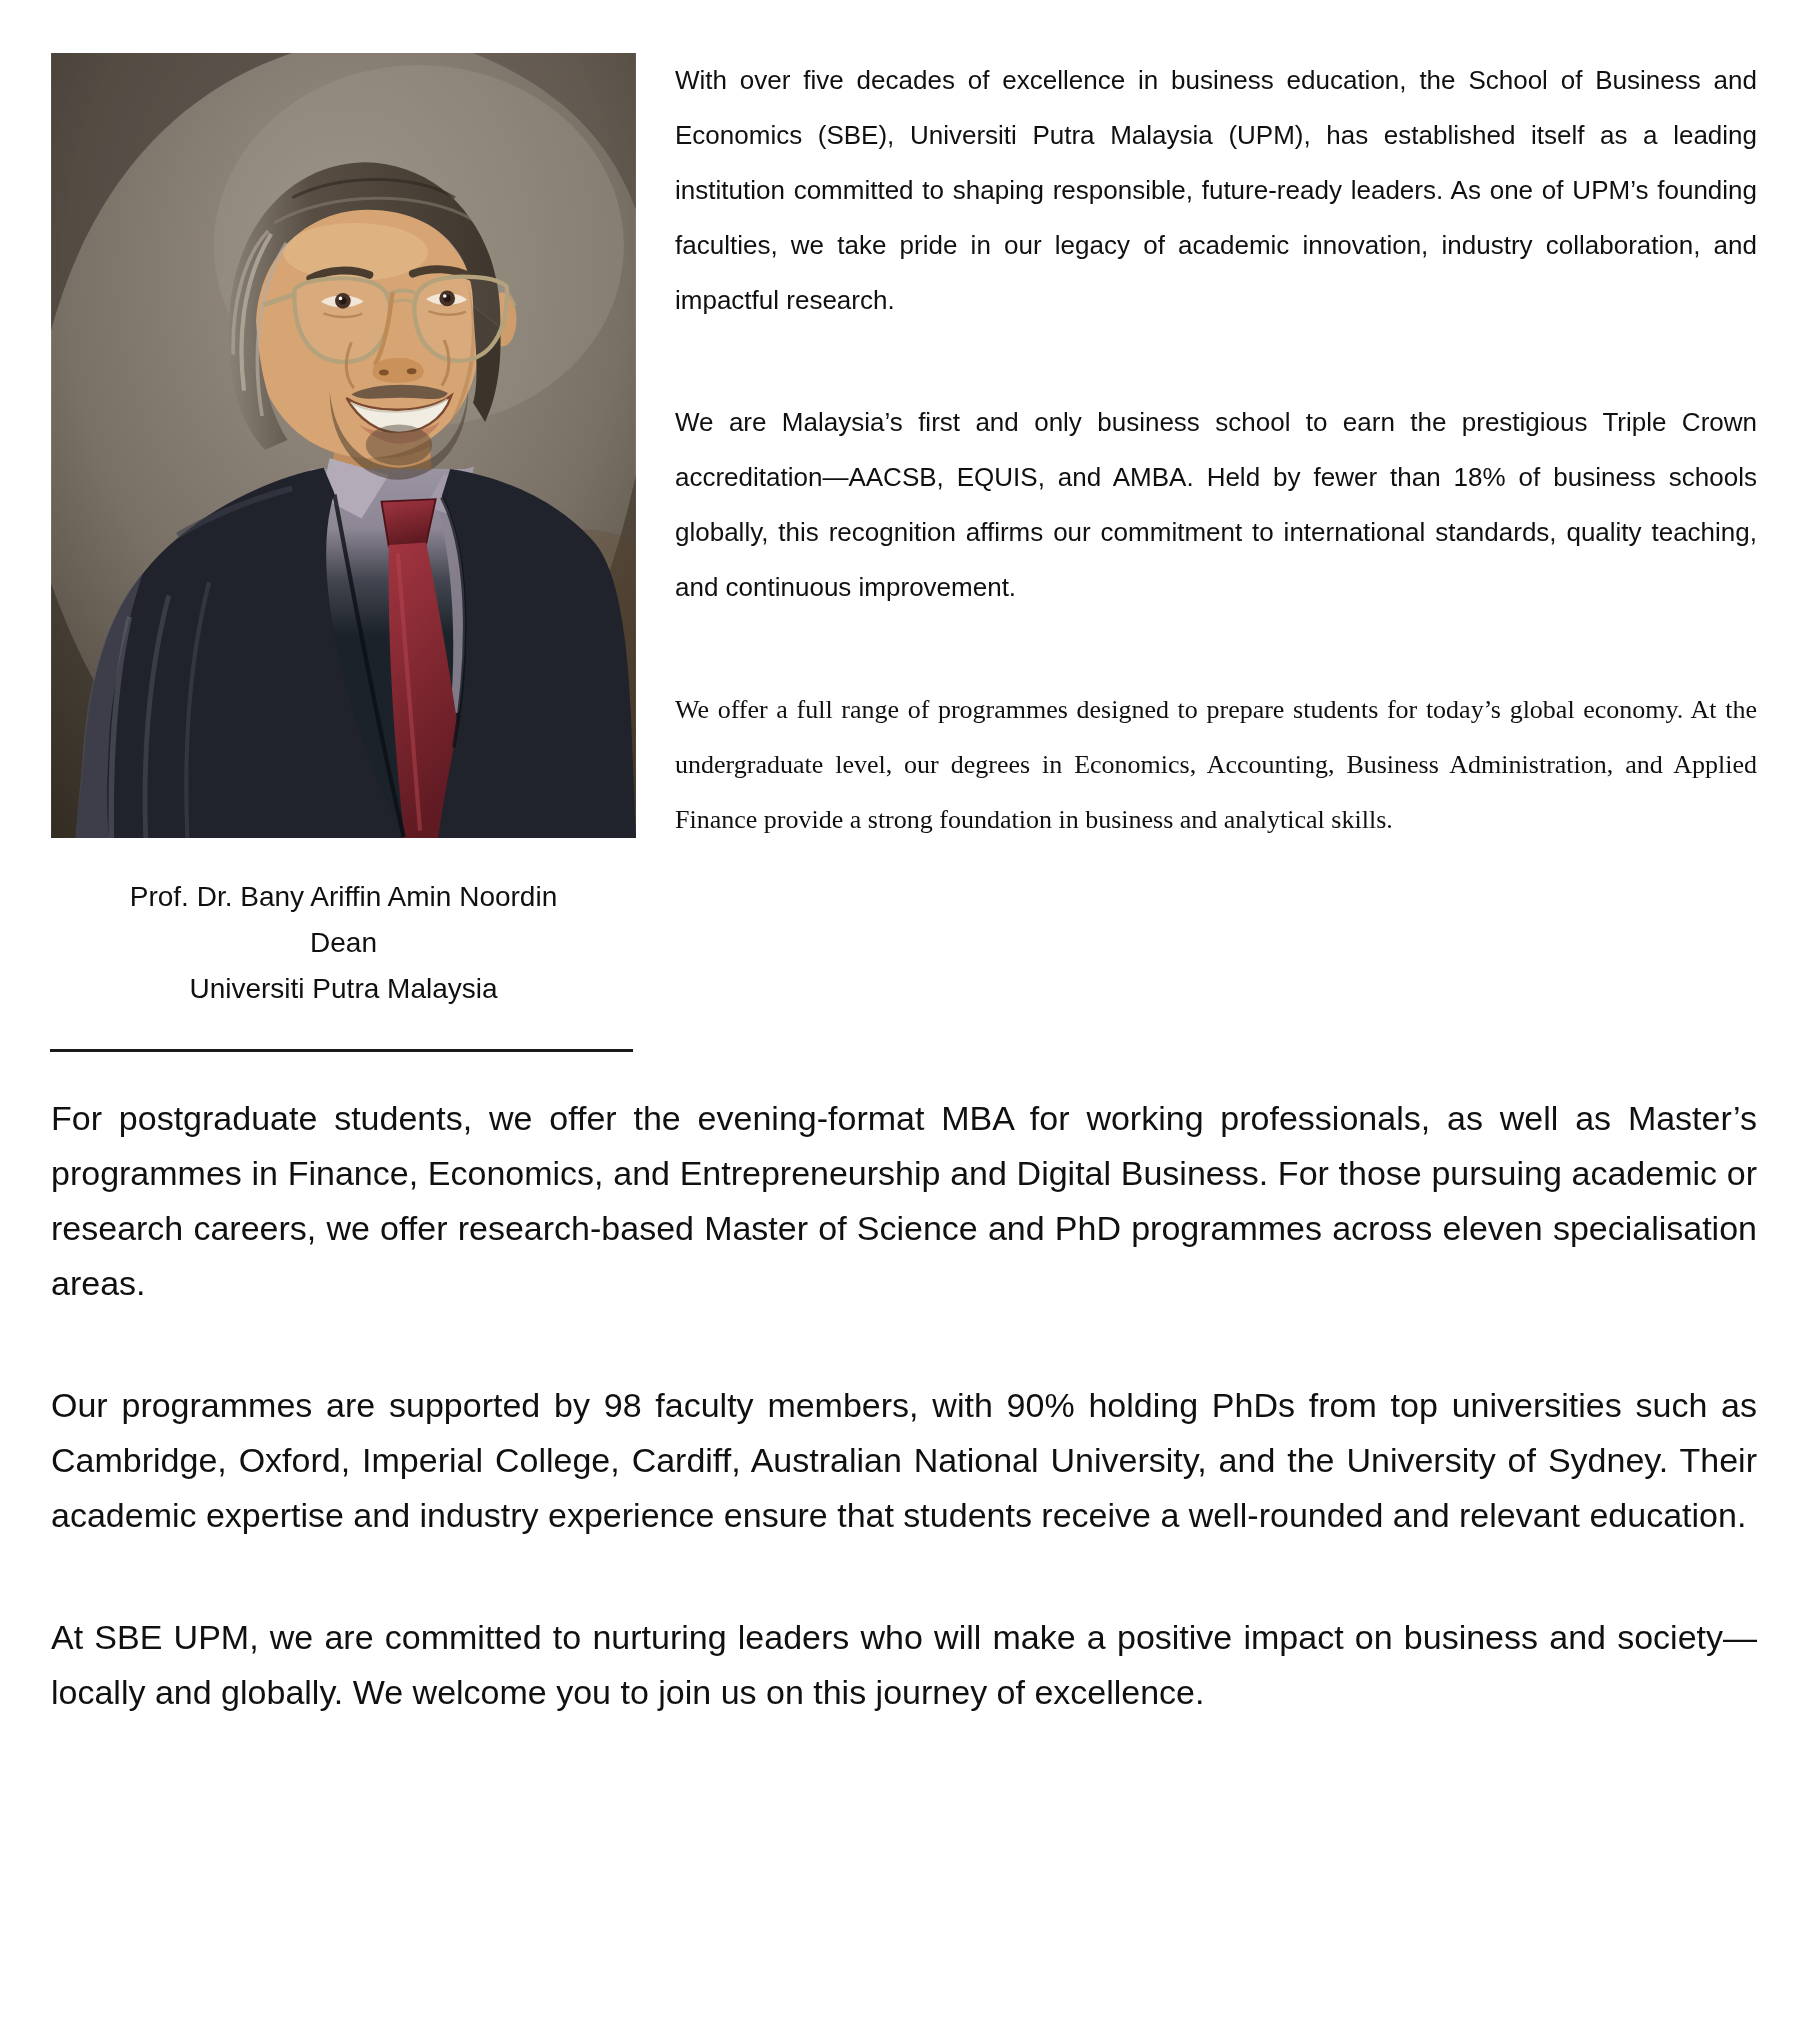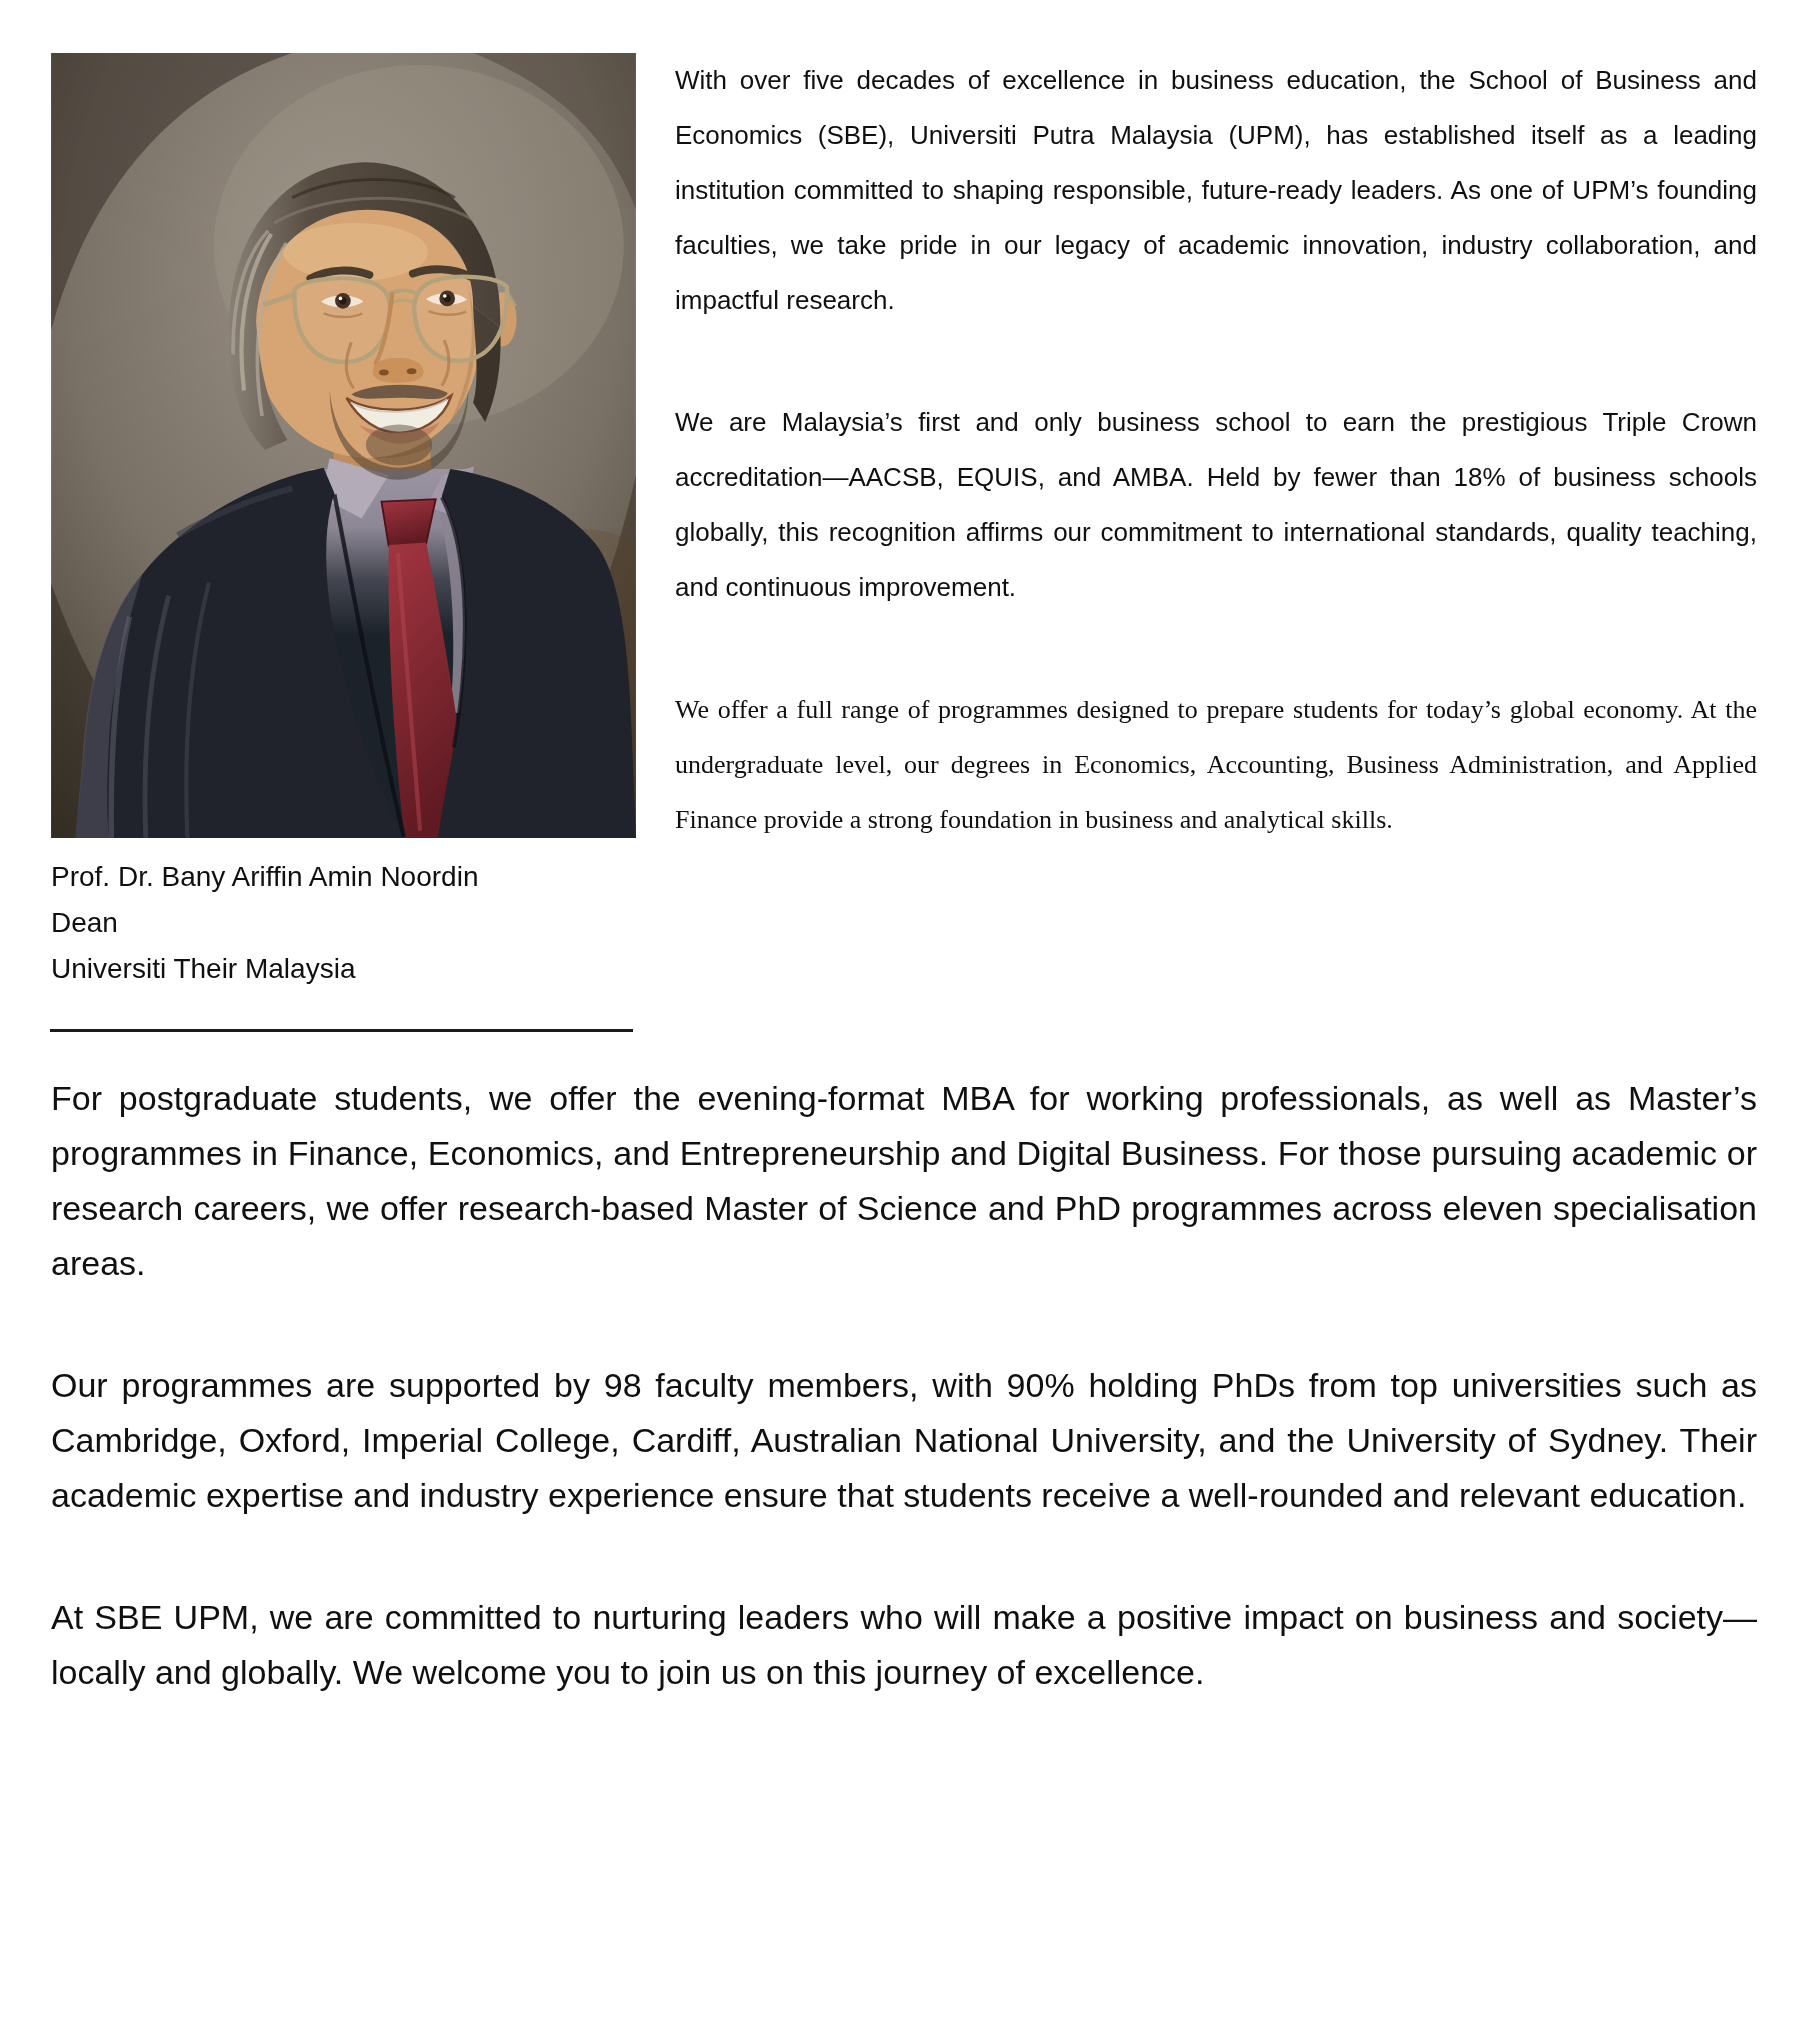--- a/index.html
+++ b/index.html
@@ -14,21 +14,21 @@
     margin:25px 36px 0 51px;
     font-size:95px;line-height:1.12;font-weight:700;
     letter-spacing:1.2px;color:var(--heading,#0a0a0a);
     white-space:nowrap;
   }
   .columns{display:flex;margin:53px 36px 0 51px;gap:39px;align-items:flex-start;}
   .left-col{width:585px;flex:none;}
   .photo-frame{width:585px;height:785px;display:block;}
   figure{margin:0;padding:0;}
   figcaption{
-    margin-top:16px;
+    margin-top:36px;text-align:center;
     font-size:28px;line-height:46px;color:var(--text,#101010);
   }
   .caption-divider{
     margin-top:37px;margin-left:-1.2px;width:583px;height:3px;
     background:var(--divider,#1b1b1b);border:none;
   }
   .right-col{
     flex:1;font-size:26px;line-height:55px;text-align:justify;
   }
   .right-col p, .full-text p{margin:0 0 67px 0;}
@@ -191,21 +191,21 @@
 
           <g>
             <path d="M462 560 C470 640 515 685 577 688 C640 684 685 638 692 556 C692 650 640 705 577 708 C515 706 462 652 462 560 Z" fill="var(--facial-hair,#4b3e31)" opacity="0.55"></path>
             <ellipse cx="577" cy="650" rx="55" ry="34" fill="var(--facial-hair,#4b3e31)" opacity="0.45"></ellipse>
           </g>
         </svg>
 
         <figcaption>
           <div>Prof. Dr. Bany Ariffin Amin Noordin</div>
           <div>Dean</div>
-          <div>Universiti Their Malaysia</div>
+          <div>Universiti Putra Malaysia</div>
         </figcaption>
       </figure>
 
       <div class="caption-divider"></div>
     </div>
 
     <div class="right-col">
       <p>With over five decades of excellence in business education, the School of Business and Economics (SBE), Universiti Putra Malaysia (UPM), has established itself as a leading institution committed to shaping responsible, future-ready leaders. As one of UPM’s founding faculties, we take pride in our legacy of academic innovation, industry collaboration, and impactful research.</p>
       <p>We are Malaysia’s first and only business school to earn the prestigious Triple Crown accreditation—AACSB, EQUIS, and AMBA. Held by fewer than 18% of business schools globally, this recognition affirms our commitment to international standards, quality teaching, and continuous improvement.</p>
       <p>We offer a full range of programmes designed to prepare students for today’s global economy. At the undergraduate level, our degrees in Economics, Accounting, Business Administration, and Applied Finance provide a strong foundation in business and analytical skills.</p>

